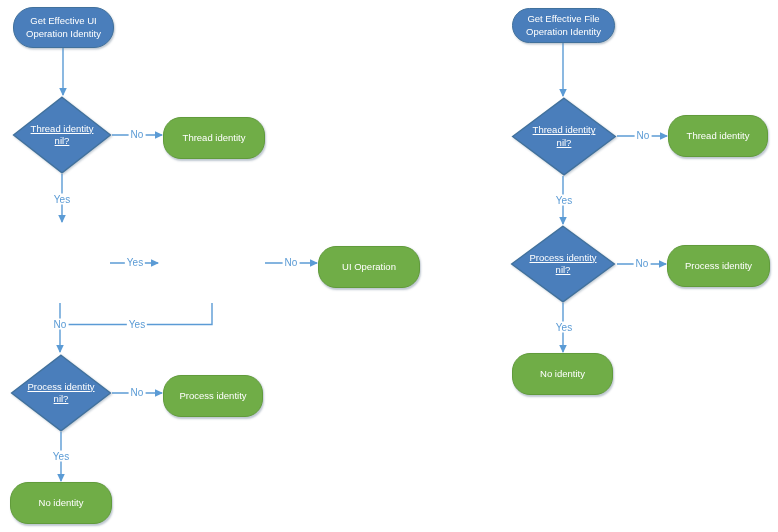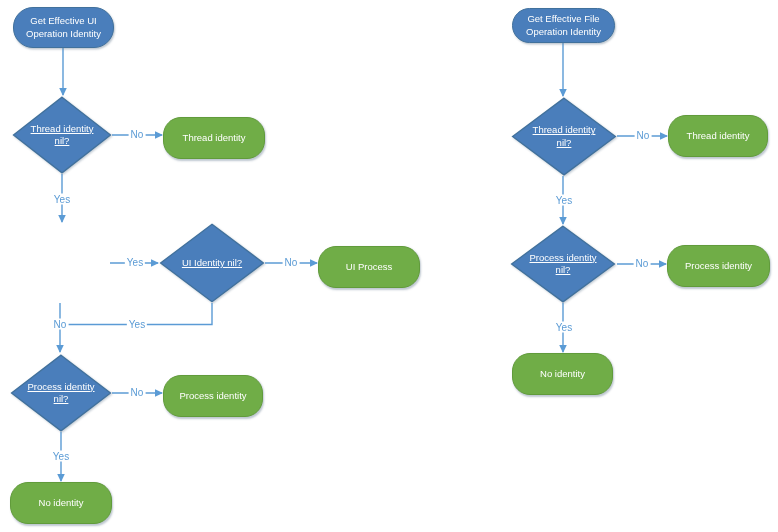--- a/index.html
+++ b/index.html
@@ -107,29 +107,23 @@
       <polygon points="50,1.5 98.5,50 50,98.5 1.5,50" vector-effect="non-scaling-stroke"></polygon>
     </svg>
     <div class="dtext">Thread identity nil?</div>
   </div>
 
   <div class="node result" id="l-g1">
     <span>Thread identity</span>
   </div>
 
 
-  <div class="node diamond" id="l-d3">
-    <svg viewBox="0 0 100 100" preserveAspectRatio="none">
-      <polygon points="50,1.5 98.5,50 50,98.5 1.5,50" vector-effect="non-scaling-stroke"></polygon>
-    </svg>
-    <div class="dtext">UI Identity nil?</div>
-  </div>
 
   <div class="node result" id="l-g2">
-    <span>UI Process</span>
+    <span>UI Operation</span>
   </div>
 
   <div class="node diamond" id="l-d4">
     <svg viewBox="0 0 100 100" preserveAspectRatio="none">
       <polygon points="50,1.5 98.5,50 50,98.5 1.5,50" vector-effect="non-scaling-stroke"></polygon>
     </svg>
     <div class="dtext">Process identity nil?</div>
   </div>
 
   <div class="node result" id="l-g3">

